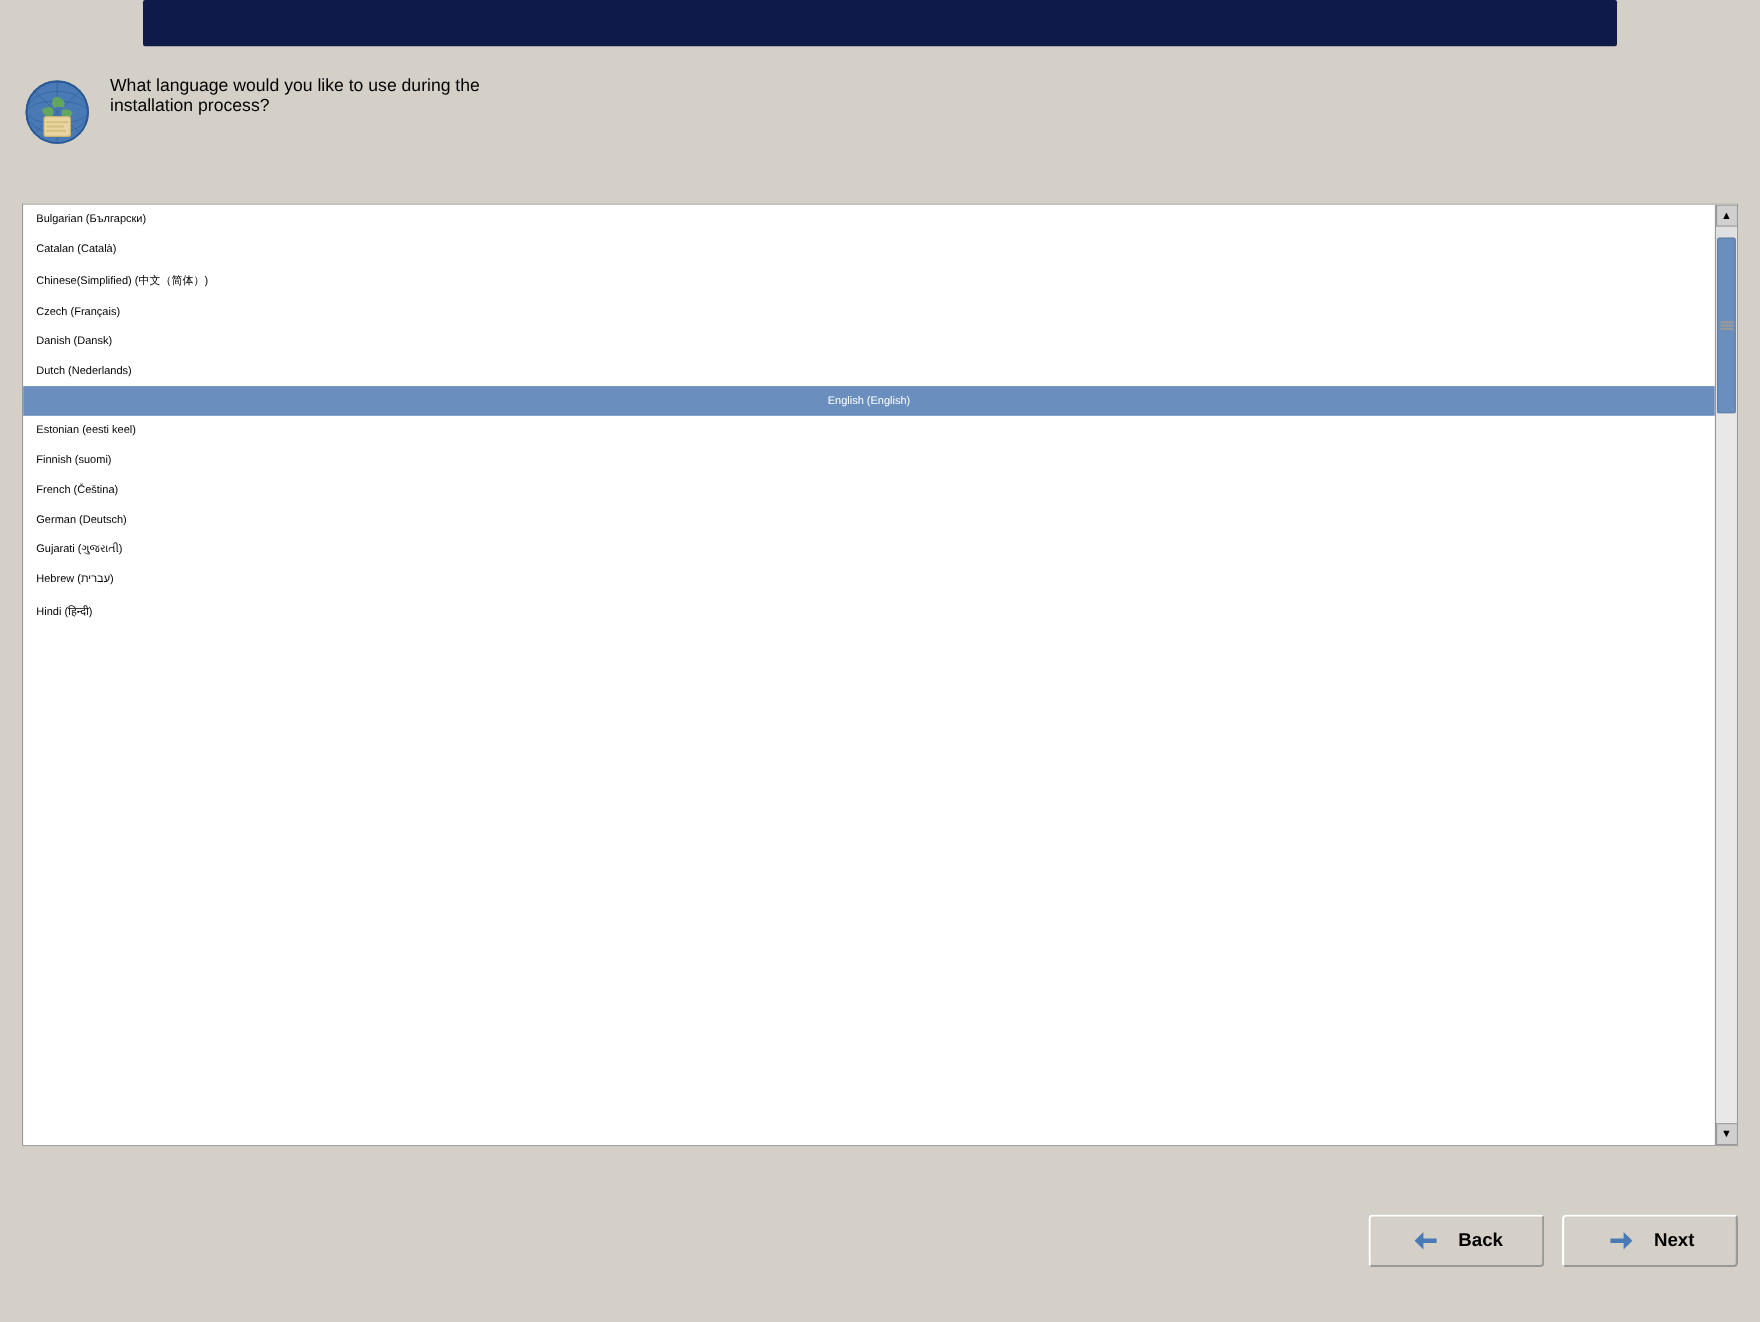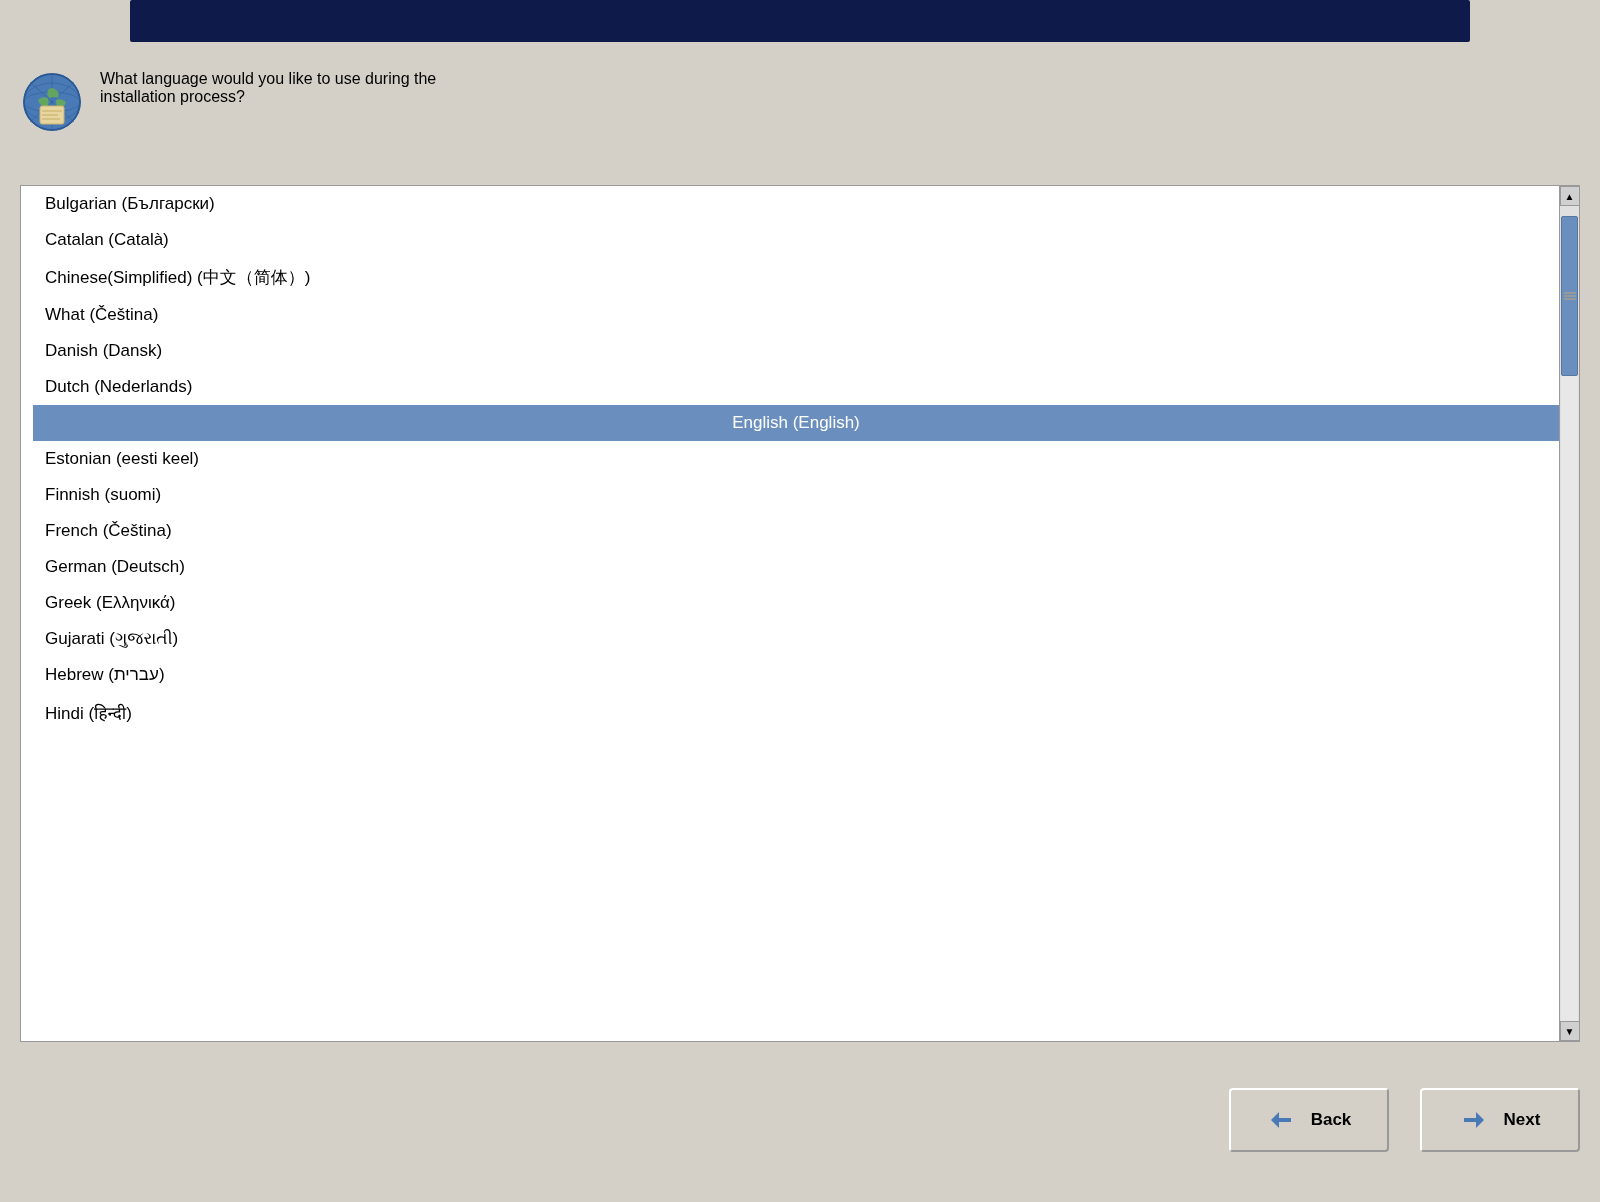--- a/index.html
+++ b/index.html
@@ -50,24 +50,23 @@
 
     .language-list {
       flex: 1;
       overflow-y: scroll;
       list-style: none;
     }
 
     .language-list li {
       padding: 8px 12px;
       cursor: pointer;
-      font-size: 17px;
+      font-size: 10px;
       color: #000;
       white-space: nowrap;
-      margin-left: 12px;
     }
 
     .language-list li.selected {
       background: #6a8fbe;
       color: #fff;
       text-align: center;
     }
 
     .scrollbar-track {
       width: 20px;
@@ -131,35 +130,34 @@
     .button-area {
       position: absolute;
       bottom: 50px;
       right: 20px;
       display: flex;
       gap: 16px;
     }
 
     .nav-button {
       width: 160px;
-      height: 64px;
+      height: 48px;
       background: #d4d0c8;
       border: 2px solid #999;
       border-top-color: #fff;
       border-left-color: #fff;
       border-radius: 4px;
       display: flex;
       align-items: center;
       justify-content: center;
       gap: 16px;
       cursor: pointer;
       font-size: 17px;
       font-weight: bold;
       color: #000;
-      margin-left: 15px;
     }
 
     .nav-button .btn-icon {
       width: 28px;
       height: 28px;
       display: flex;
       align-items: center;
       justify-content: center;
     }
 
@@ -203,29 +201,28 @@
     <div>What language would you like to use during the</div>
     <div>installation process?</div>
   </div>
 </div>
 
 <div class="list-container">
   <ul class="language-list" id="lang-list">
   <li>Bulgarian (Български)</li>
       <li>Catalan (Català)</li>
       <li>Chinese(Simplified) (中文（简体）)</li>
-      <li>What (Čeština)</li>
+      <li>Czech (Français)</li>
       <li>Danish (Dansk)</li>
       <li>Dutch (Nederlands)</li>
       <li class="selected">English (English)</li>
       <li>Estonian (eesti keel)</li>
       <li>Finnish (suomi)</li>
       <li>French (Čeština)</li>
       <li>German (Deutsch)</li>
-      <li>Greek (Ελληνικά)</li>
       <li>Gujarati (ગુજરાતી)</li>
       <li>Hebrew (עברית)</li>
       <li>Hindi (हिन्दी)</li>
     </ul>
   <div class="scrollbar-track">
     <div class="scroll-btn">▲</div>
     <div class="scroll-thumb-area">
       <div class="scroll-thumb">
         <div class="scroll-line"></div>
       </div>

